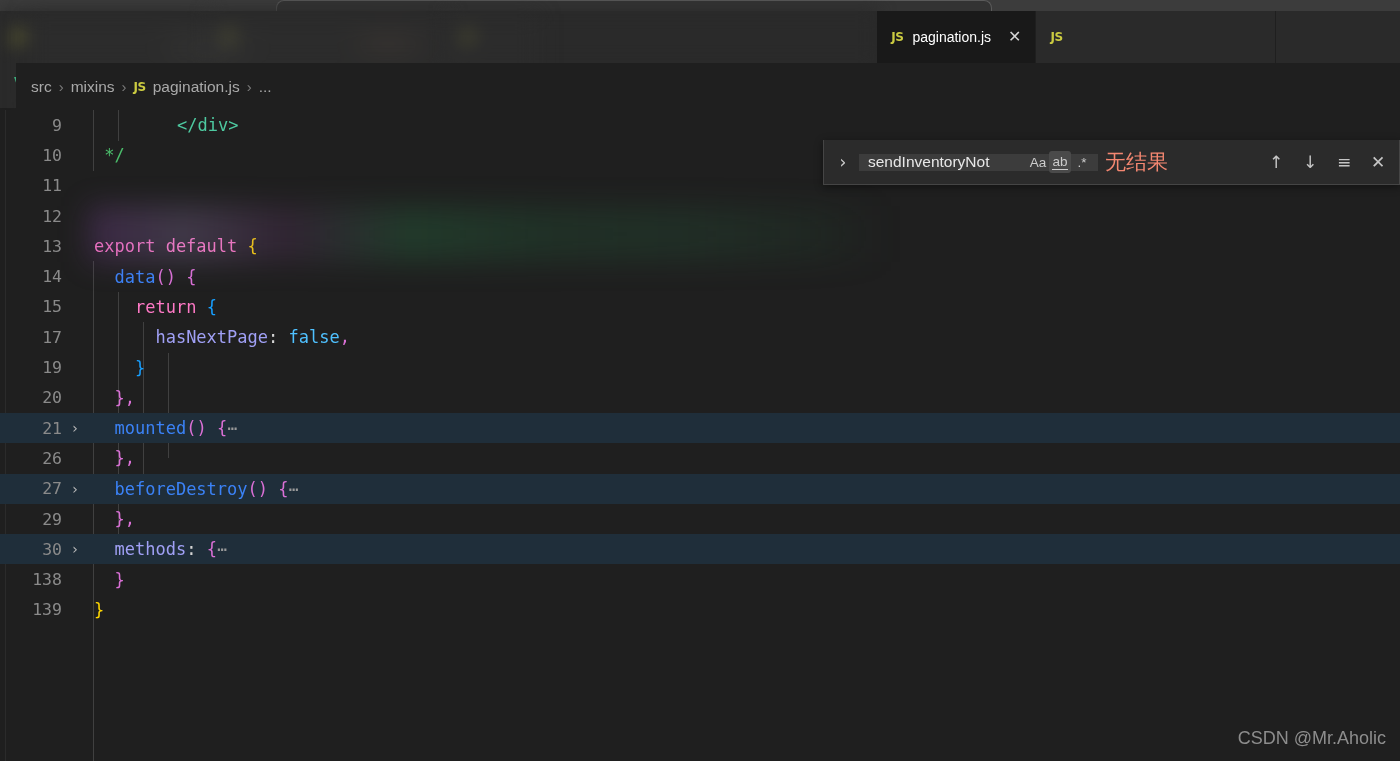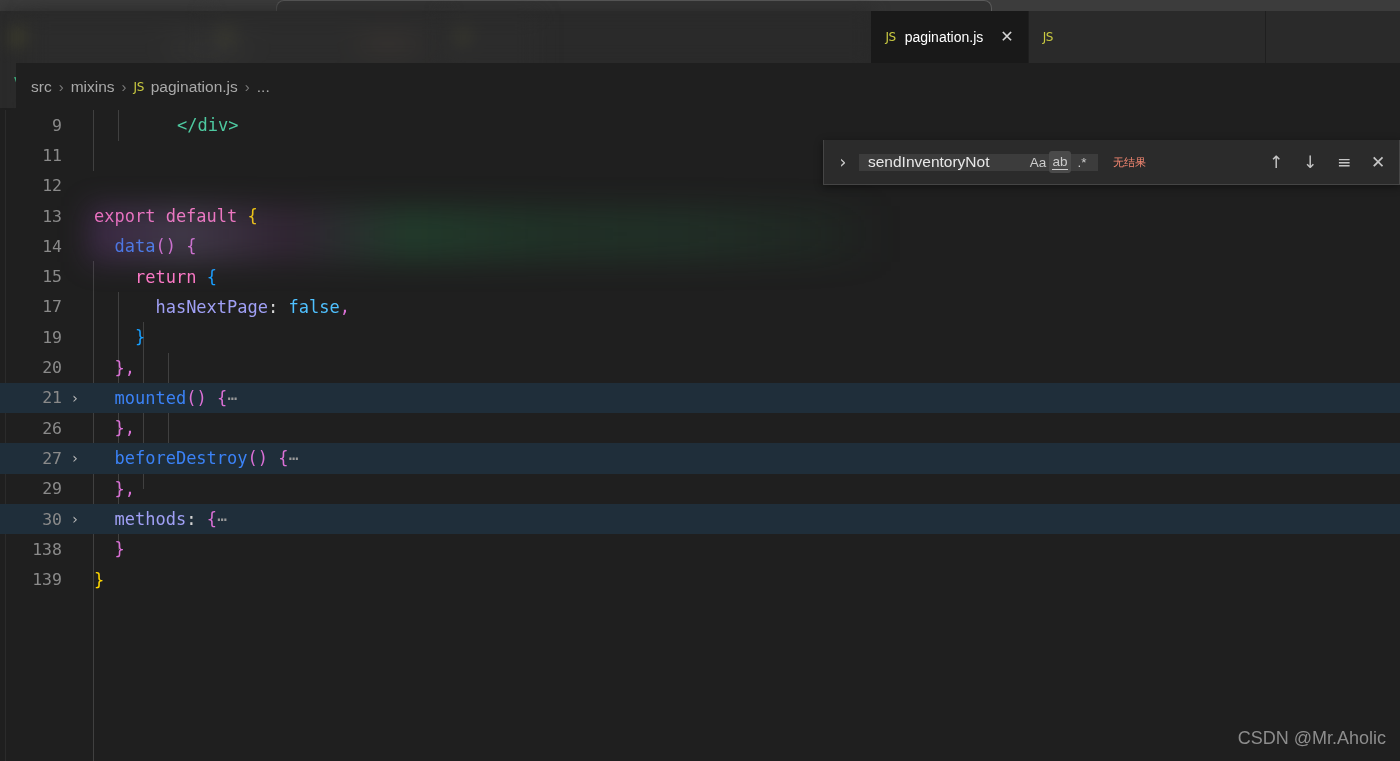--- a/index.html
+++ b/index.html
@@ -65,21 +65,21 @@
     filter: blur(9px);
     color: #8a8a8a;
   }
   .tab.active {
     background: #191919;
     color: #ffffff;
   }
 
   .ficon {
     font-size: 12px;
-    font-weight: normal;
+    font-weight: bold;
     font-family: "DejaVu Sans", sans-serif;
     letter-spacing: -0.5px;
   }
   .ficon.js { color: #cbcb41; }
   .ficon.vue { color: #41b883; font-size: 15px; }
 
   .tab-close {
     margin-left: 8px;
     font-size: 16px;
     line-height: 1;
@@ -270,23 +270,23 @@
     justify-content: center;
     color: #cccccc;
     font-size: 13.5px;
     font-family: "Liberation Sans", sans-serif;
     border-radius: 3px;
   }
   .find-opt.on { background: #4a4a4a; }
   .find-opt .ul { border-bottom: 1px solid #cccccc; }
 
   .find-result {
-    margin-left: 15px;
+    margin-left: 7px;
     color: #f48771;
-    font-size: 11px;
+    font-size: 21px;
     font-family: "DejaVu Sans", sans-serif;
     white-space: nowrap;
   }
 
   .find-actions {
     margin-left: auto;
     display: flex;
     align-items: center;
     gap: 12px;
   }
@@ -377,20 +377,21 @@
     <div class="indent-guides" id="indent-guides">
         <div class="ig" style="left: 93px; top: 0px; height: 61px;"></div>
         <div class="ig" style="left: 118px; top: 0px; height: 31px;"></div>
         <div class="ig" style="left: 93px; top: 151px; height: 500px;"></div>
         <div class="ig" style="left: 118px; top: 182px; height: 258px;"></div>
         <div class="ig" style="left: 143px; top: 212px; height: 167px;"></div>
         <div class="ig" style="left: 168px; top: 243px; height: 105px;"></div>
       </div>
     <div id="code-lines">
         <div class="code-line"><div class="lineno">9</div><div class="fold"></div><div class="code-text"><span class="t-plain">    </span><span class="t-tag">&lt;/div&gt;</span></div></div>
+        <div class="code-line"><div class="lineno">10</div><div class="fold"></div><div class="code-text"><span class="t-comment"> */</span></div></div>
         <div class="code-line"><div class="lineno">11</div><div class="fold"></div><div class="code-text"></div></div>
         <div class="code-line"><div class="lineno">12</div><div class="fold"></div><div class="code-text"></div></div>
         <div class="code-line"><div class="lineno">13</div><div class="fold"></div><div class="code-text"><span class="t-key">export default </span><span class="t-punct-y">{</span></div></div>
         <div class="code-line"><div class="lineno">14</div><div class="fold"></div><div class="code-text"><span class="t-plain">  </span><span class="t-fn">data</span><span class="t-punct-p">()</span><span class="t-plain"> </span><span class="t-punct-p">{</span></div></div>
         <div class="code-line"><div class="lineno">15</div><div class="fold"></div><div class="code-text"><span class="t-plain">    </span><span class="t-key">return</span><span class="t-plain"> </span><span class="t-punct-b">{</span></div></div>
         <div class="code-line"><div class="lineno">17</div><div class="fold"></div><div class="code-text"><span class="t-plain">      </span><span class="t-prop">hasNextPage</span><span class="t-plain">: </span><span class="t-bool">false</span><span class="t-punct-p">,</span></div></div>
         <div class="code-line"><div class="lineno">19</div><div class="fold"></div><div class="code-text"><span class="t-plain">    </span><span class="t-punct-b">}</span></div></div>
         <div class="code-line"><div class="lineno">20</div><div class="fold"></div><div class="code-text"><span class="t-plain">  </span><span class="t-punct-p">},</span></div></div>
         <div class="code-line folded"><div class="lineno">21</div><div class="fold">›</div><div class="code-text"><span class="t-plain">  </span><span class="t-fn">mounted</span><span class="t-punct-p">()</span><span class="t-plain"> </span><span class="t-punct-p">{</span><span class="t-ellipsis">⋯</span></div></div>
         <div class="code-line"><div class="lineno">26</div><div class="fold"></div><div class="code-text"><span class="t-plain">  </span><span class="t-punct-p">},</span></div></div>

